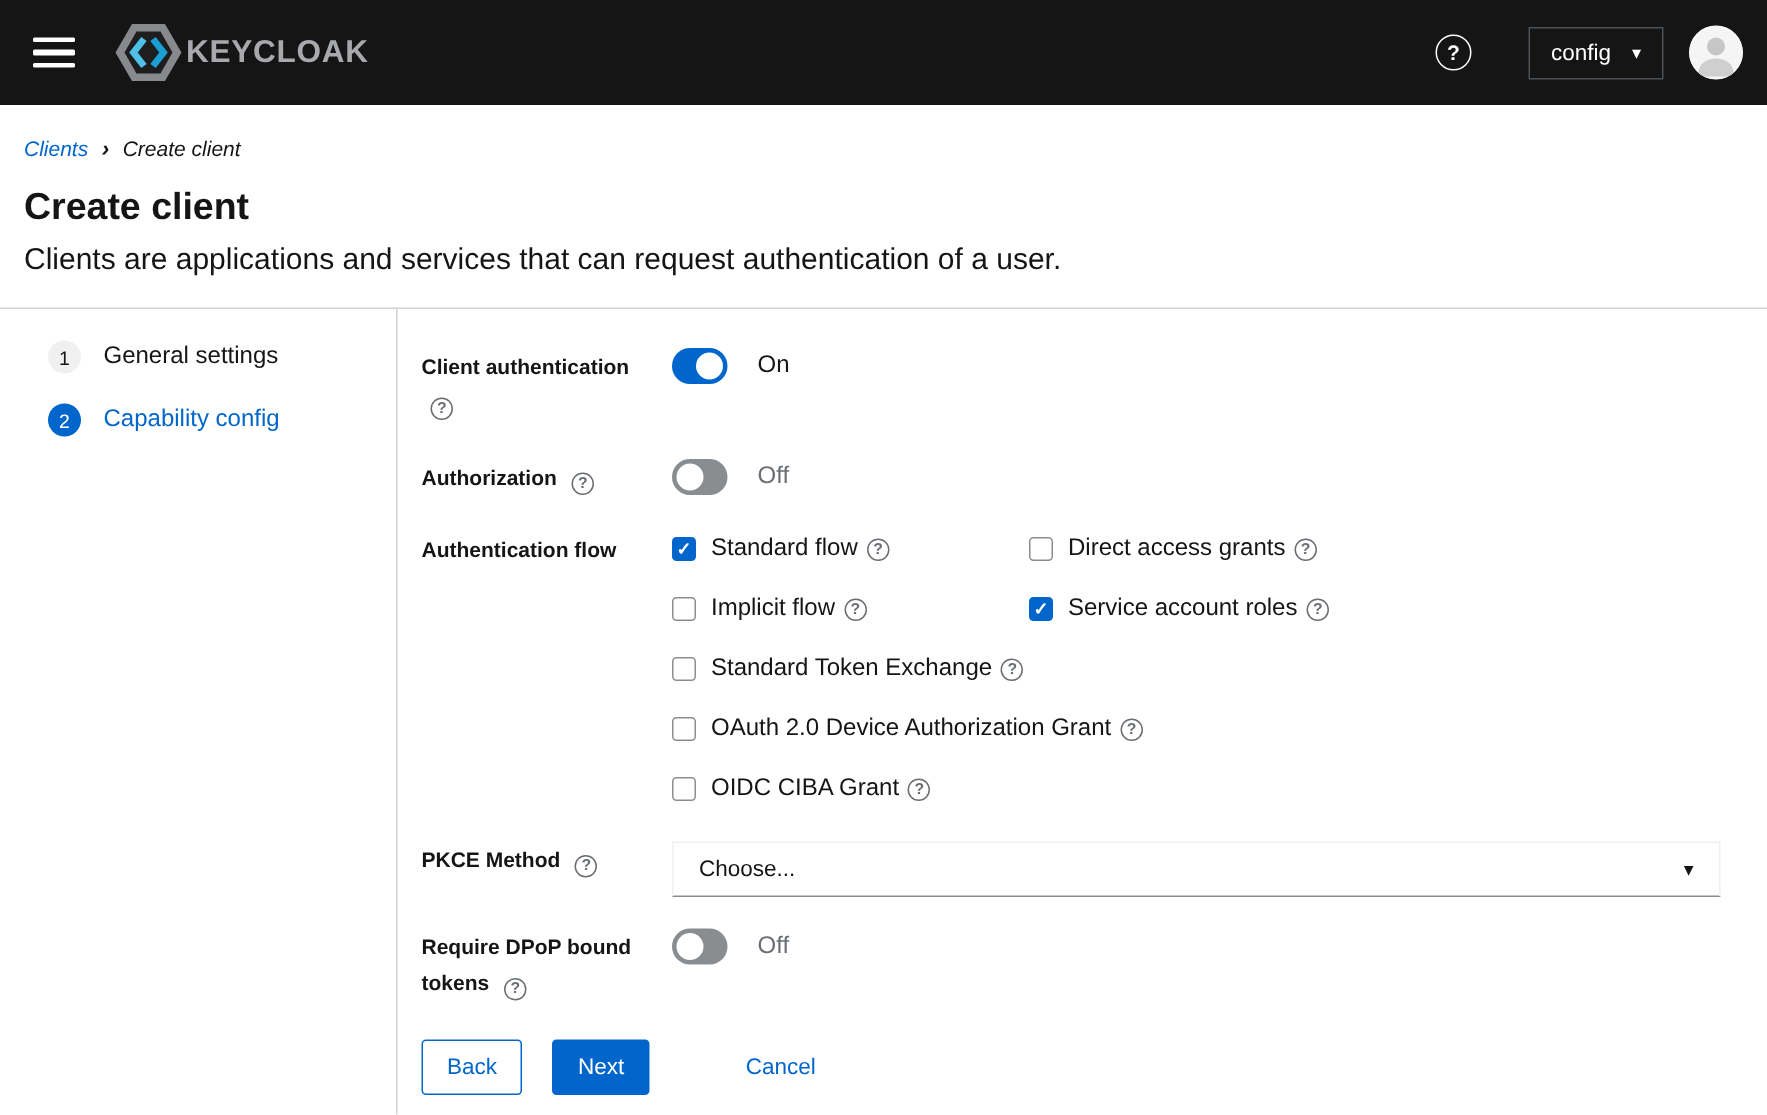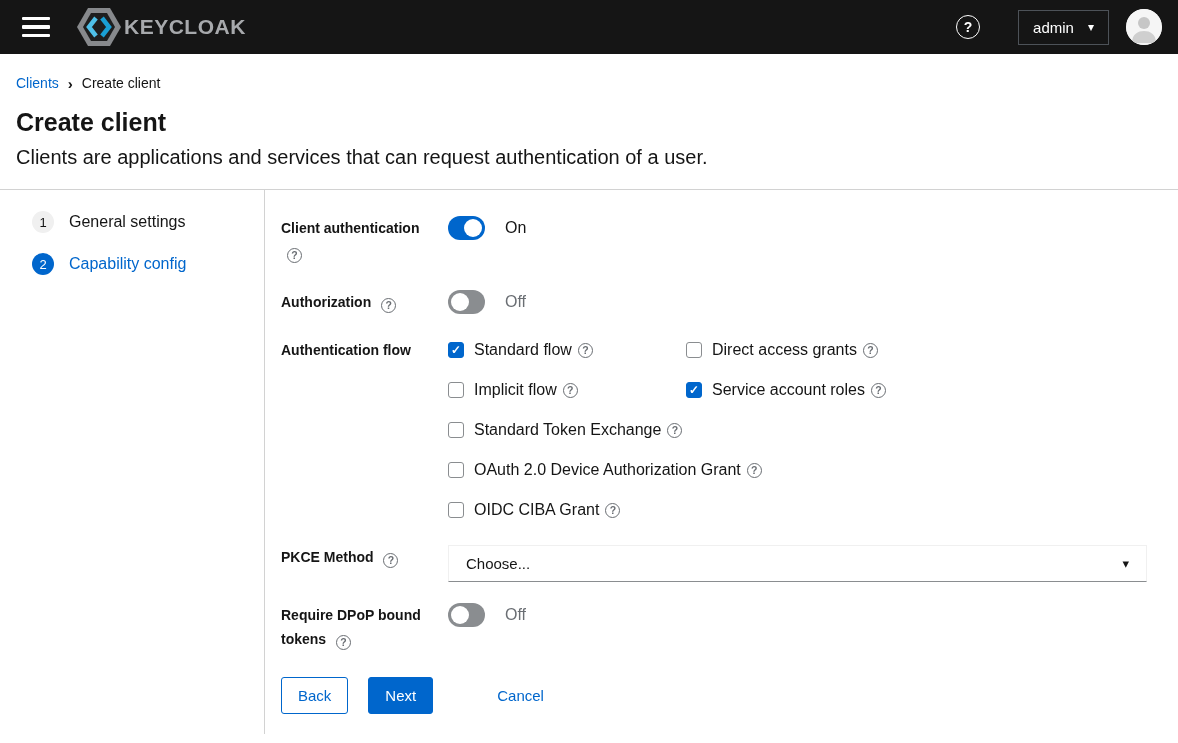--- a/index.html
+++ b/index.html
@@ -16,21 +16,21 @@
   *{box-sizing:border-box;margin:0;padding:0;}
   html,body{width:1178px;height:743px;overflow:hidden;}
   body{
     font-family:"Liberation Sans", sans-serif;
     background:#ffffff;
     color:var(--text);
   }
 
   
   .masthead{
-    height:54px;background:var(--header-bg);
+    height:70px;background:var(--header-bg);
     display:flex;align-items:center;padding:0 16px;
   }
   .hamburger{
     width:40px;height:40px;background:transparent;border:none;cursor:pointer;
     display:flex;flex-direction:column;justify-content:center;gap:5px;padding:0 6px;
   }
   .hamburger .bar{display:block;height:3.5px;width:28px;background:#ffffff;border-radius:1px;}
   .brand{display:flex;align-items:center;gap:2px;margin-left:20px;}
   .brand-text{color:#a7a9ac;font-weight:700;font-size:21px;letter-spacing:0.5px;}
   .spacer{flex:1;}
@@ -44,21 +44,21 @@
     display:flex;align-items:center;gap:14px;padding:8px 14px;font-size:15px;
     cursor:pointer;margin-right:17px;font-family:inherit;
   }
   .user-dd .caret{font-size:12px;color:#ffffff;}
   .avatar{
     width:36px;height:36px;border-radius:50%;background:#f2f2f2;overflow:hidden;cursor:pointer;
     display:flex;align-items:center;justify-content:center;
   }
 
   
-  .breadcrumb{padding:21px 16px 0;font-size:14px;display:flex;align-items:center;gap:9px;}
+  .breadcrumb{padding:21px 16px 0;font-size:14px;display:flex;align-items:center;gap:9px;font-style:italic;}
   .breadcrumb a{color:var(--accent);text-decoration:none;cursor:pointer;}
   .breadcrumb .sep{color:var(--text);font-size:15px;font-weight:700;line-height:1;}
   .breadcrumb .current{color:var(--text);}
   .page-head{padding:17px 16px 0;}
   .page-head h1{font-size:25px;font-weight:600;color:var(--text);}
   .page-head p{margin-top:9px;font-size:20px;color:var(--text);}
   .divider{border:none;border-top:1px solid var(--divider);margin-top:20px;}
 
   
   .content{display:flex;min-height:544px;}
@@ -144,21 +144,21 @@
         <polyline points="20,12 13,21 20,30" fill="none" stroke="#4fc0e8" stroke-width="4.5"></polyline>
         <polyline points="26,12 33,21 26,30" fill="none" stroke="#1a9fd4" stroke-width="4.5"></polyline>
       </svg>
       <span class="brand-text">KEYCLOAK</span>
     </div>
     <div class="spacer"></div>
     <button class="help-btn">
       <span>?</span>
     </button>
     <button class="user-dd">
-      <span>admin</span>
+      <span>config</span>
       <span class="caret">▾</span>
     </button>
     <div class="avatar">
       <svg width="36" height="36" viewBox="0 0 36 36">
         <circle cx="18" cy="18" r="18" fill="#f5f5f5"></circle>
         <circle cx="18" cy="14" r="6" fill="#c6c6c6"></circle>
         <path d="M6 34 C6 25 12 22 18 22 C24 22 30 25 30 34 Z" fill="#cfcfcf"></path>
       </svg>
     </div>
   </header>

